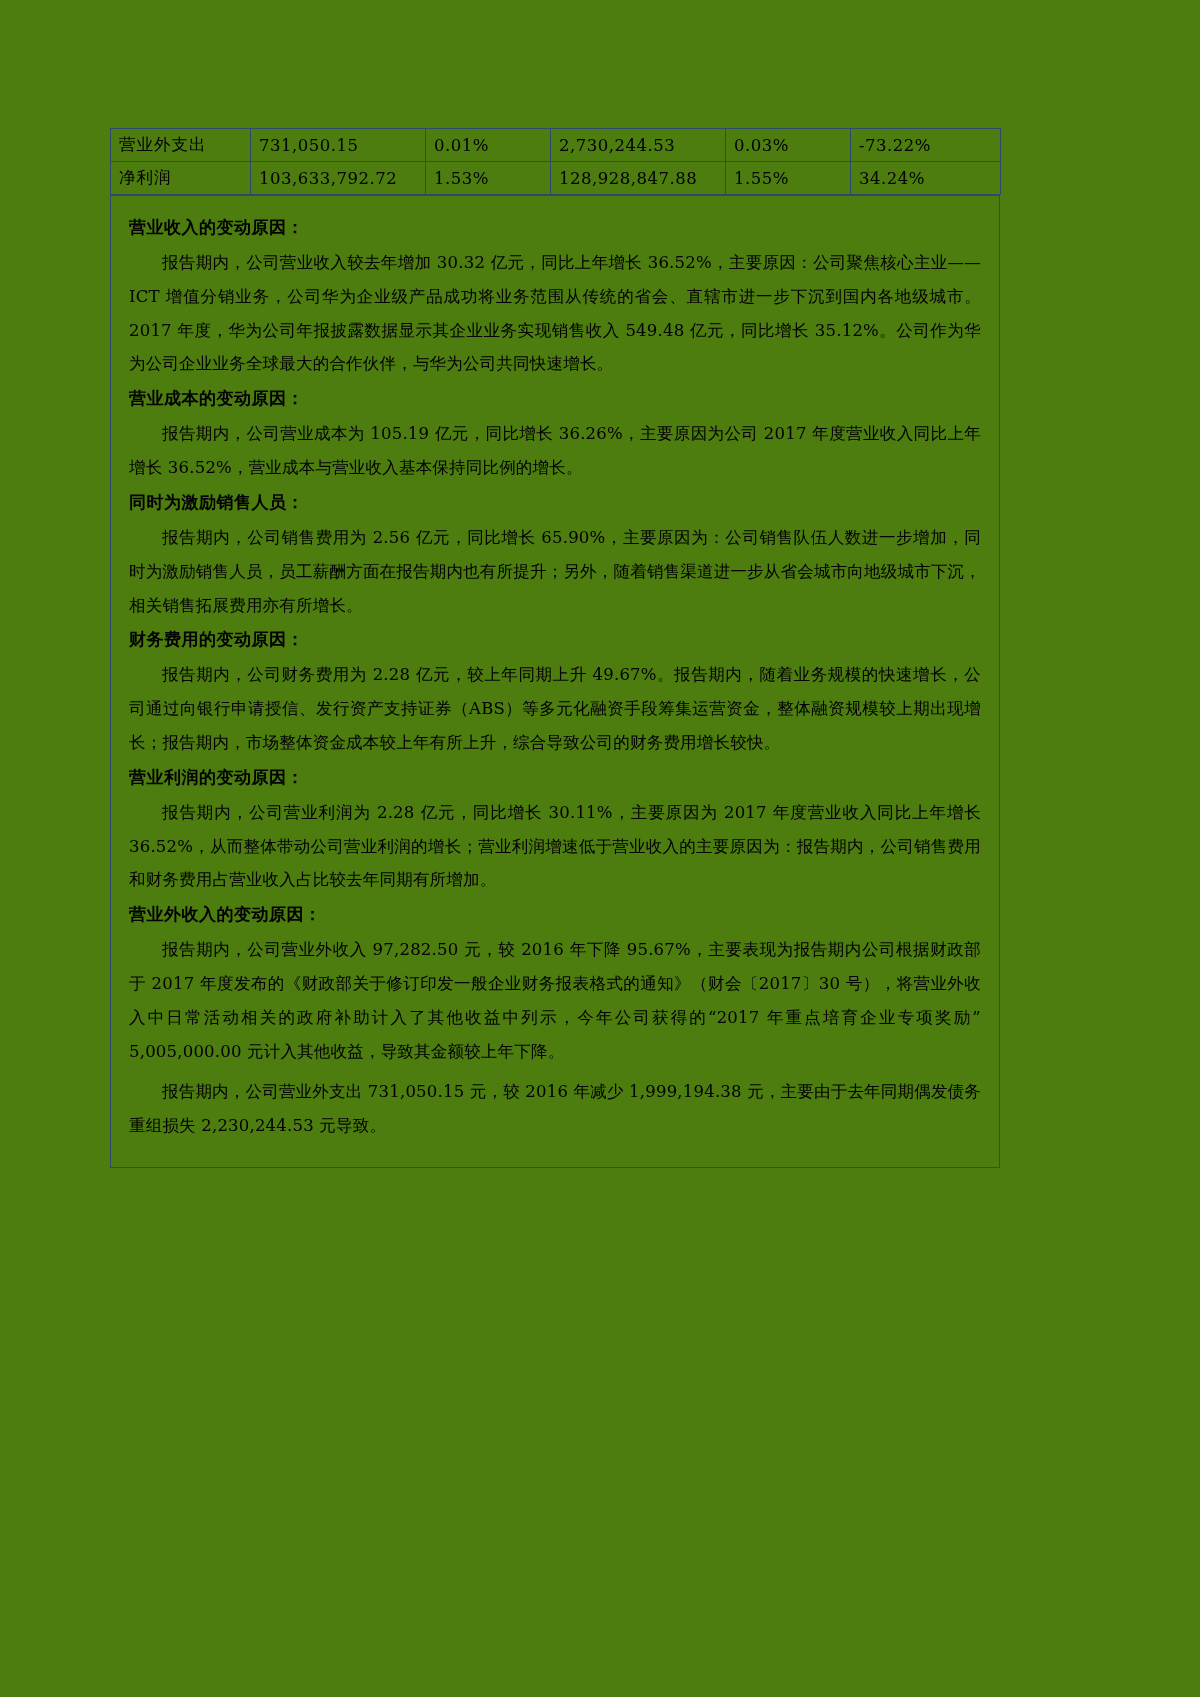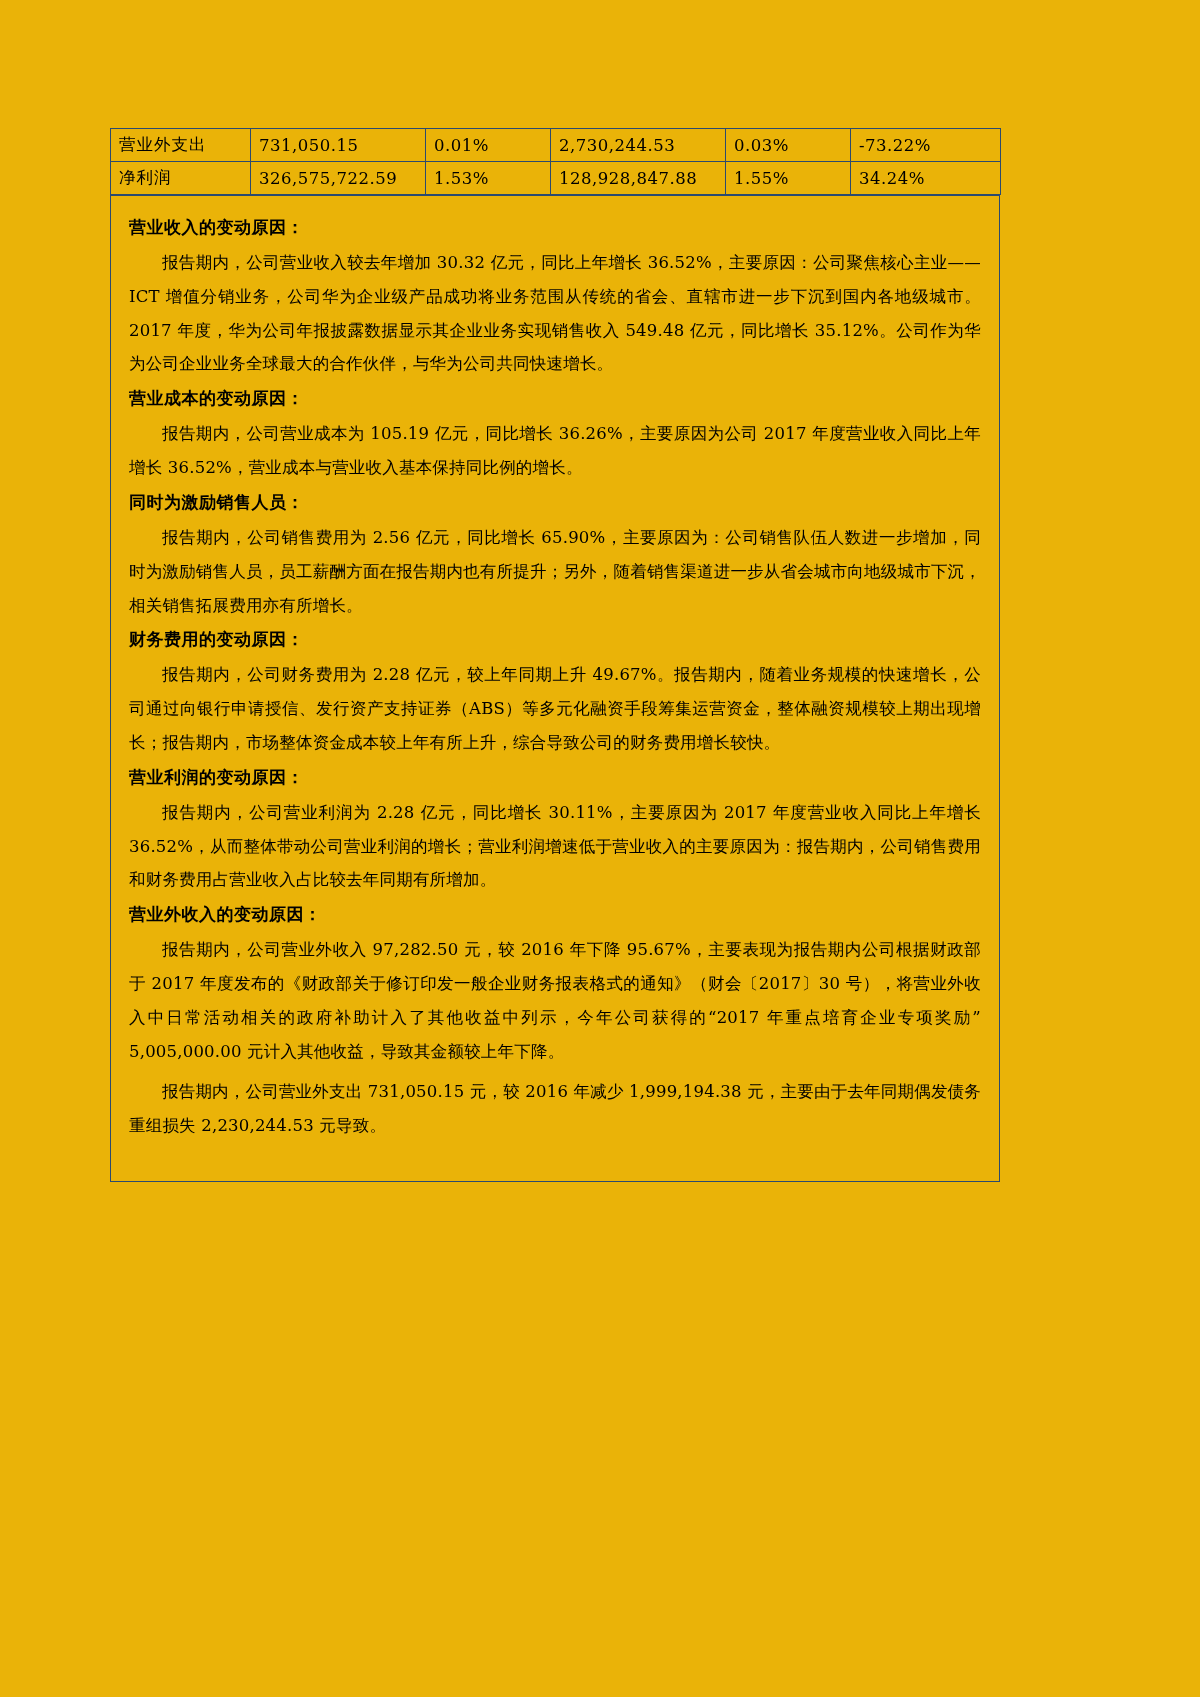--- a/index.html
+++ b/index.html
@@ -12,21 +12,21 @@
     height: 1697px;
     font-family: "DejaVu Serif", "Liberation Serif", serif;
     color: #000000;
     position: relative;
   }
   .page {
     position: absolute;
     left: 0; top: 0;
     width: 1200px;
     height: 1697px;
-    background: #eab308;
+    background: #4d7c0f;
   }
   .content {
     position: absolute;
     left: 110px;
     top: 128px;
     width: 890px;
   }
   
   table.fin {
     border-collapse: collapse;
@@ -54,21 +54,21 @@
   
   .section-heading {
     font-weight: bold;
     font-size: 17px;
     margin: 18px 0 8px 18px;
     letter-spacing: 0.5px;
   }
   
   .body-box {
     border: 1px solid #2b4a6f;
-    padding: 14px 18px 36px 18px;
+    padding: 14px 18px 22px 18px;
     box-sizing: border-box;
     width: 890px;
   }
   .sub-heading {
     font-weight: bold;
     font-size: 17px;
     margin: 6px 0 2px 0;
     letter-spacing: 0.5px;
   }
   .para {
@@ -99,21 +99,21 @@
         <tr>
           <td class="label">营业外支出</td>
           <td class="num">731,050.15</td>
           <td class="num">0.01%</td>
           <td class="num">2,730,244.53</td>
           <td class="num">0.03%</td>
           <td class="num">-73.22%</td>
         </tr>
         <tr>
           <td class="label">净利润</td>
-          <td class="num">326,575,722.59</td>
+          <td class="num">103,633,792.72</td>
           <td class="num">1.53%</td>
           <td class="num">128,928,847.88</td>
           <td class="num">1.55%</td>
           <td class="num">34.24%</td>
         </tr>
       </tbody>
     </table>
 
 
     <div class="body-box">

